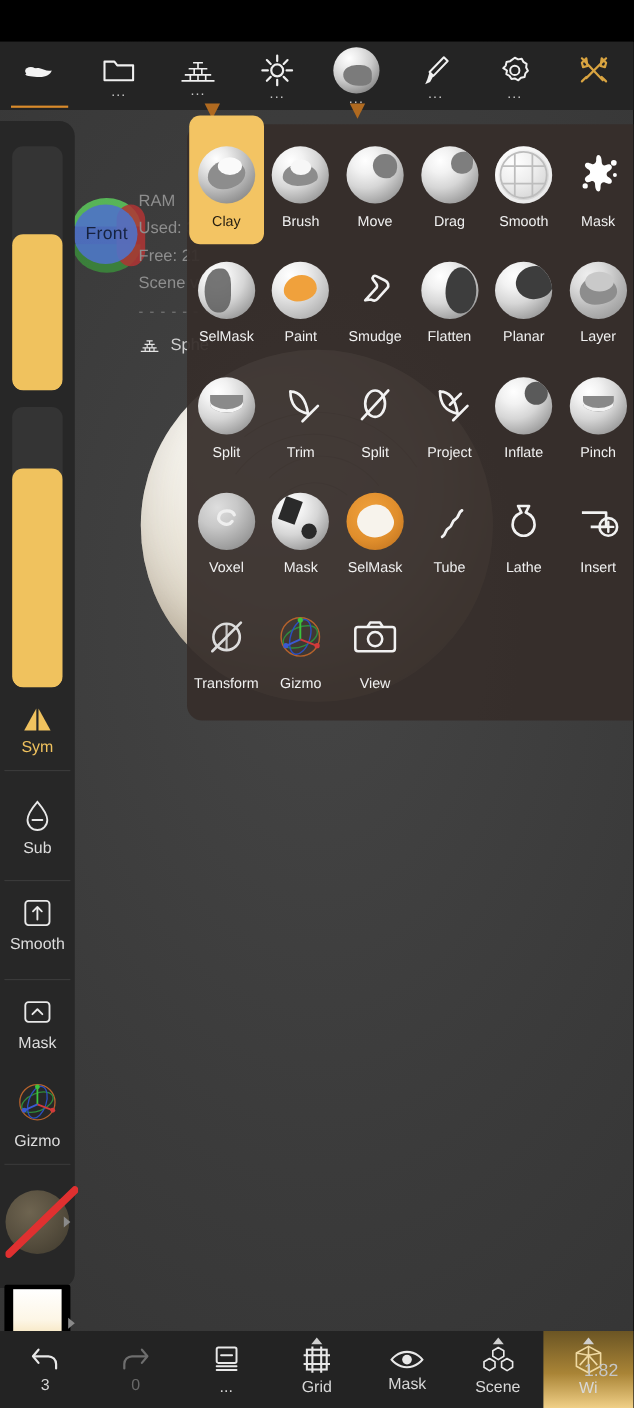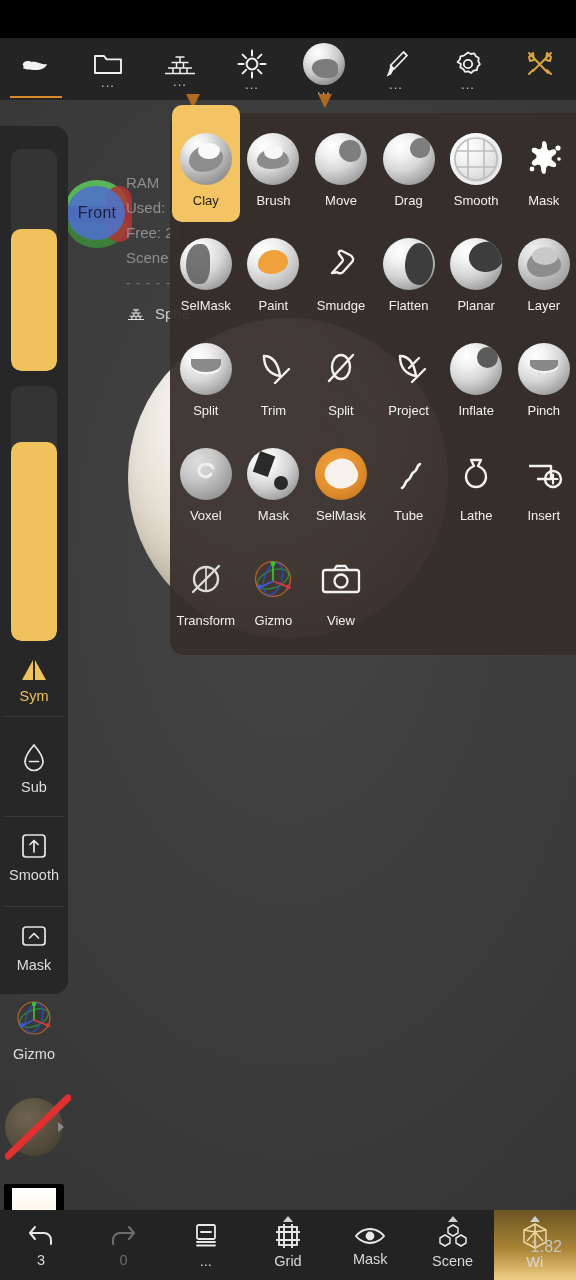--- a/index.html
+++ b/index.html
@@ -76,24 +76,23 @@
     color: #8e8e8e; font-size: 15px; line-height: 25px;
     white-space: nowrap;
   }
   .hud .dash { color: #7a7a7a; letter-spacing: 1px; font-size: 13px; }
   .hud-obj { display: flex; align-items: center; gap: 9px; margin-top: 6px; color: #cfcfcf; }
   .hud-obj svg { flex: 0 0 auto; }
 
   
   .sidebar {
     position: absolute; left: 0; top: 110px;
-    width: 68px; height: 868px;
+    width: 68px; height: 1061px;
     background: #272727;
     border-radius: 0 14px 14px 0;
-    margin-top: 16px;
   }
   .slider {
     position: absolute; left: 11px;
     width: 46px;
     background: #343434;
     border-radius: 10px;
     overflow: hidden;
   }
   .slider .fill {
     position: absolute; left: 0; bottom: 0; width: 100%;

